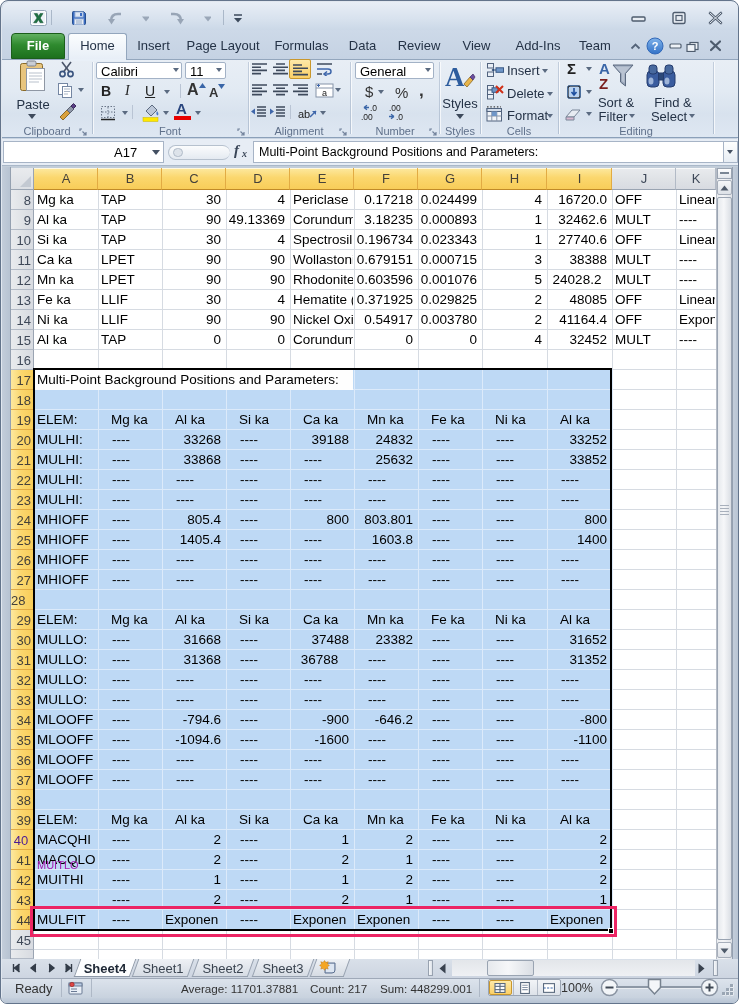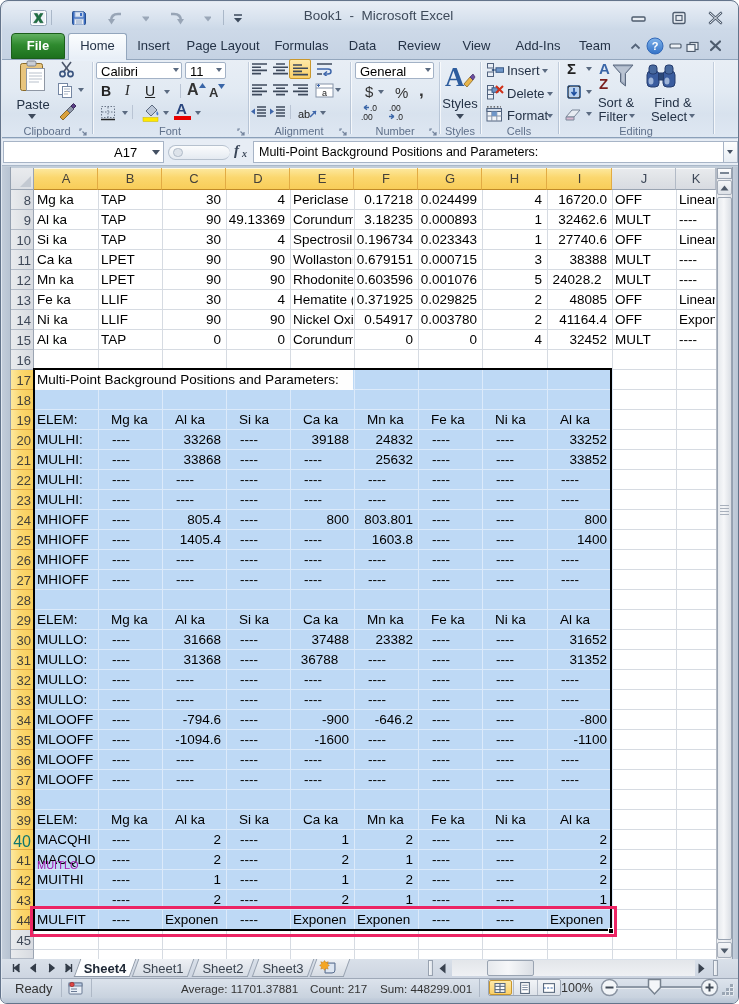--- a/index.html
+++ b/index.html
@@ -31,21 +31,20 @@
 <svg class="ab" style="left:164px;top:9px" width="46" height="16" viewBox="0 0 46 16">
 <path d="M16 11 Q16 4 9 4 L6 4" fill="none" stroke="#98a5b6" stroke-width="2.6"></path>
 <path d="M19 9 L12 9 L15.5 14.5 Z" fill="#98a5b6"></path>
 <path d="M39 6.5 l8 0 l-4 5 z" fill="#9aa7b8"></path>
     </svg>
 <div class="ab" style="left:222px;top:9px;width:1px;height:15px;background:#aab8c9"></div>
 <svg class="ab" style="left:230px;top:11px" width="14" height="12" viewBox="0 0 14 12">
 <line x1="3" y1="3" x2="11" y2="3" stroke="#3c4a5c" stroke-width="1.3"></line>
 <path d="M3 6 l8 0 l-4 4.5 z" fill="#3c4a5c"></path>
     </svg>
-<div class="tt" style="left:0;right:0;top:7px;text-align:center;font-size:13.5px;color:#3e4a5a;width:739px;padding-left:16px">Book1  -  Microsoft Excel</div>
 <svg class="ab" style="left:630px;top:10px" width="92" height="14" viewBox="0 0 92 14">
 <rect x="1" y="6" width="13" height="4" rx="1" fill="#e8edf3" stroke="#4e5c6e" stroke-width="1.4"></rect>
 <rect x="42" y="1.5" width="12" height="11" rx="1.5" fill="#e8edf3" stroke="#4e5c6e" stroke-width="1.4"></rect>
 <rect x="45" y="4.5" width="6" height="5" fill="none" stroke="#4e5c6e" stroke-width="1.2"></rect>
 <path d="M79 2 L90 12 M90 2 L79 12" stroke="#4e5c6e" stroke-width="2.6" stroke-linecap="round"></path>
 <path d="M79 2 L90 12 M90 2 L79 12" stroke="#e8edf3" stroke-width="1" stroke-linecap="round"></path>
     </svg>
 <div class="ab" style="left:1px;top:29px;width:737px;height:29px;background:linear-gradient(#cdd9e8,#c5d2e3)"></div>
 <div class="ab" style="left:10px;top:32px;width:54px;height:26px;border-radius:4px 4px 0 0;background:linear-gradient(#61b061,#2f8a2f 45%,#1d701d);border:1px solid #1b5e1b;"></div>
 <div class="tt" style="left:10px;top:37px;width:54px;text-align:center;font-size:13px;font-weight:bold;color:#fff">File</div>
@@ -506,21 +505,21 @@
 <div class="tt" style="left:10px;top:492px;width:20px;text-align:right;font-size:13px;color:#45413a">23</div>
 <div class="ab" style="left:10px;top:509px;width:23px;height:20px;background:linear-gradient(90deg,#fde9a0,#fbd76e 45%,#f8cd59);border-right:1px solid #c08a28;border-bottom:1px solid #e2ab43"></div>
 <div class="tt" style="left:10px;top:512px;width:20px;text-align:right;font-size:13px;color:#45413a">24</div>
 <div class="ab" style="left:10px;top:529px;width:23px;height:20px;background:linear-gradient(90deg,#fde9a0,#fbd76e 45%,#f8cd59);border-right:1px solid #c08a28;border-bottom:1px solid #e2ab43"></div>
 <div class="tt" style="left:10px;top:532px;width:20px;text-align:right;font-size:13px;color:#45413a">25</div>
 <div class="ab" style="left:10px;top:549px;width:23px;height:20px;background:linear-gradient(90deg,#fde9a0,#fbd76e 45%,#f8cd59);border-right:1px solid #c08a28;border-bottom:1px solid #e2ab43"></div>
 <div class="tt" style="left:10px;top:552px;width:20px;text-align:right;font-size:13px;color:#45413a">26</div>
 <div class="ab" style="left:10px;top:569px;width:23px;height:20px;background:linear-gradient(90deg,#fde9a0,#fbd76e 45%,#f8cd59);border-right:1px solid #c08a28;border-bottom:1px solid #e2ab43"></div>
 <div class="tt" style="left:10px;top:572px;width:20px;text-align:right;font-size:13px;color:#45413a">27</div>
 <div class="ab" style="left:10px;top:589px;width:23px;height:20px;background:linear-gradient(90deg,#fde9a0,#fbd76e 45%,#f8cd59);border-right:1px solid #c08a28;border-bottom:1px solid #e2ab43"></div>
-<div class="tt" style="left:10px;top:592px;width:20px;text-align:right;font-size:13px;color:#45413a">28</div>
+<div class="tt" style="left:10px;top:592px;width:20px;text-align:left;font-size:13px;color:#45413a">28</div>
 <div class="ab" style="left:10px;top:609px;width:23px;height:20px;background:linear-gradient(90deg,#fde9a0,#fbd76e 45%,#f8cd59);border-right:1px solid #c08a28;border-bottom:1px solid #e2ab43"></div>
 <div class="tt" style="left:10px;top:612px;width:20px;text-align:right;font-size:13px;color:#45413a">29</div>
 <div class="ab" style="left:10px;top:629px;width:23px;height:20px;background:linear-gradient(90deg,#fde9a0,#fbd76e 45%,#f8cd59);border-right:1px solid #c08a28;border-bottom:1px solid #e2ab43"></div>
 <div class="tt" style="left:10px;top:632px;width:20px;text-align:right;font-size:13px;color:#45413a">30</div>
 <div class="ab" style="left:10px;top:649px;width:23px;height:20px;background:linear-gradient(90deg,#fde9a0,#fbd76e 45%,#f8cd59);border-right:1px solid #c08a28;border-bottom:1px solid #e2ab43"></div>
 <div class="tt" style="left:10px;top:652px;width:20px;text-align:right;font-size:13px;color:#45413a">31</div>
 <div class="ab" style="left:10px;top:669px;width:23px;height:20px;background:linear-gradient(90deg,#fde9a0,#fbd76e 45%,#f8cd59);border-right:1px solid #c08a28;border-bottom:1px solid #e2ab43"></div>
 <div class="tt" style="left:10px;top:672px;width:20px;text-align:right;font-size:13px;color:#45413a">32</div>
 <div class="ab" style="left:10px;top:689px;width:23px;height:20px;background:linear-gradient(90deg,#fde9a0,#fbd76e 45%,#f8cd59);border-right:1px solid #c08a28;border-bottom:1px solid #e2ab43"></div>
 <div class="tt" style="left:10px;top:692px;width:20px;text-align:right;font-size:13px;color:#45413a">33</div>
@@ -530,21 +529,21 @@
 <div class="tt" style="left:10px;top:732px;width:20px;text-align:right;font-size:13px;color:#45413a">35</div>
 <div class="ab" style="left:10px;top:749px;width:23px;height:20px;background:linear-gradient(90deg,#fde9a0,#fbd76e 45%,#f8cd59);border-right:1px solid #c08a28;border-bottom:1px solid #e2ab43"></div>
 <div class="tt" style="left:10px;top:752px;width:20px;text-align:right;font-size:13px;color:#45413a">36</div>
 <div class="ab" style="left:10px;top:769px;width:23px;height:20px;background:linear-gradient(90deg,#fde9a0,#fbd76e 45%,#f8cd59);border-right:1px solid #c08a28;border-bottom:1px solid #e2ab43"></div>
 <div class="tt" style="left:10px;top:772px;width:20px;text-align:right;font-size:13px;color:#45413a">37</div>
 <div class="ab" style="left:10px;top:789px;width:23px;height:20px;background:linear-gradient(90deg,#fde9a0,#fbd76e 45%,#f8cd59);border-right:1px solid #c08a28;border-bottom:1px solid #e2ab43"></div>
 <div class="tt" style="left:10px;top:792px;width:20px;text-align:right;font-size:13px;color:#45413a">38</div>
 <div class="ab" style="left:10px;top:809px;width:23px;height:20px;background:linear-gradient(90deg,#fde9a0,#fbd76e 45%,#f8cd59);border-right:1px solid #c08a28;border-bottom:1px solid #e2ab43"></div>
 <div class="tt" style="left:10px;top:812px;width:20px;text-align:right;font-size:13px;color:#45413a">39</div>
 <div class="ab" style="left:10px;top:829px;width:23px;height:20px;background:linear-gradient(90deg,#fde9a0,#fbd76e 45%,#f8cd59);border-right:1px solid #c08a28;border-bottom:1px solid #e2ab43"></div>
-<div class="tt" style="left:10px;top:832px;width:20px;text-align:right;font-size:16px;color:#0f766e">40</div>
+<div class="tt" style="left:10px;top:832px;width:20px;text-align:center;font-size:13px;color:#4c1d95">40</div>
 <div class="ab" style="left:10px;top:849px;width:23px;height:20px;background:linear-gradient(90deg,#fde9a0,#fbd76e 45%,#f8cd59);border-right:1px solid #c08a28;border-bottom:1px solid #e2ab43"></div>
 <div class="tt" style="left:10px;top:852px;width:20px;text-align:right;font-size:13px;color:#45413a">41</div>
 <div class="ab" style="left:10px;top:869px;width:23px;height:20px;background:linear-gradient(90deg,#fde9a0,#fbd76e 45%,#f8cd59);border-right:1px solid #c08a28;border-bottom:1px solid #e2ab43"></div>
 <div class="tt" style="left:10px;top:872px;width:20px;text-align:right;font-size:13px;color:#45413a">42</div>
 <div class="ab" style="left:10px;top:889px;width:23px;height:20px;background:linear-gradient(90deg,#fde9a0,#fbd76e 45%,#f8cd59);border-right:1px solid #c08a28;border-bottom:1px solid #e2ab43"></div>
 <div class="tt" style="left:10px;top:892px;width:20px;text-align:right;font-size:13px;color:#45413a">43</div>
 <div class="ab" style="left:10px;top:909px;width:23px;height:20px;background:linear-gradient(90deg,#fde9a0,#fbd76e 45%,#f8cd59);border-right:1px solid #c08a28;border-bottom:1px solid #e2ab43"></div>
 <div class="tt" style="left:10px;top:912px;width:20px;text-align:right;font-size:13px;color:#45413a">44</div>
 <div class="ab" style="left:10px;top:929px;width:23px;height:20px;background:linear-gradient(90deg,#e9ebee,#dfe2e6 55%,#d8dbe1);border-right:1px solid #9aa4b2;border-bottom:1px solid #b2bac6"></div>
 <div class="tt" style="left:10px;top:932px;width:20px;text-align:right;font-size:13px;color:#3e4858">45</div>

